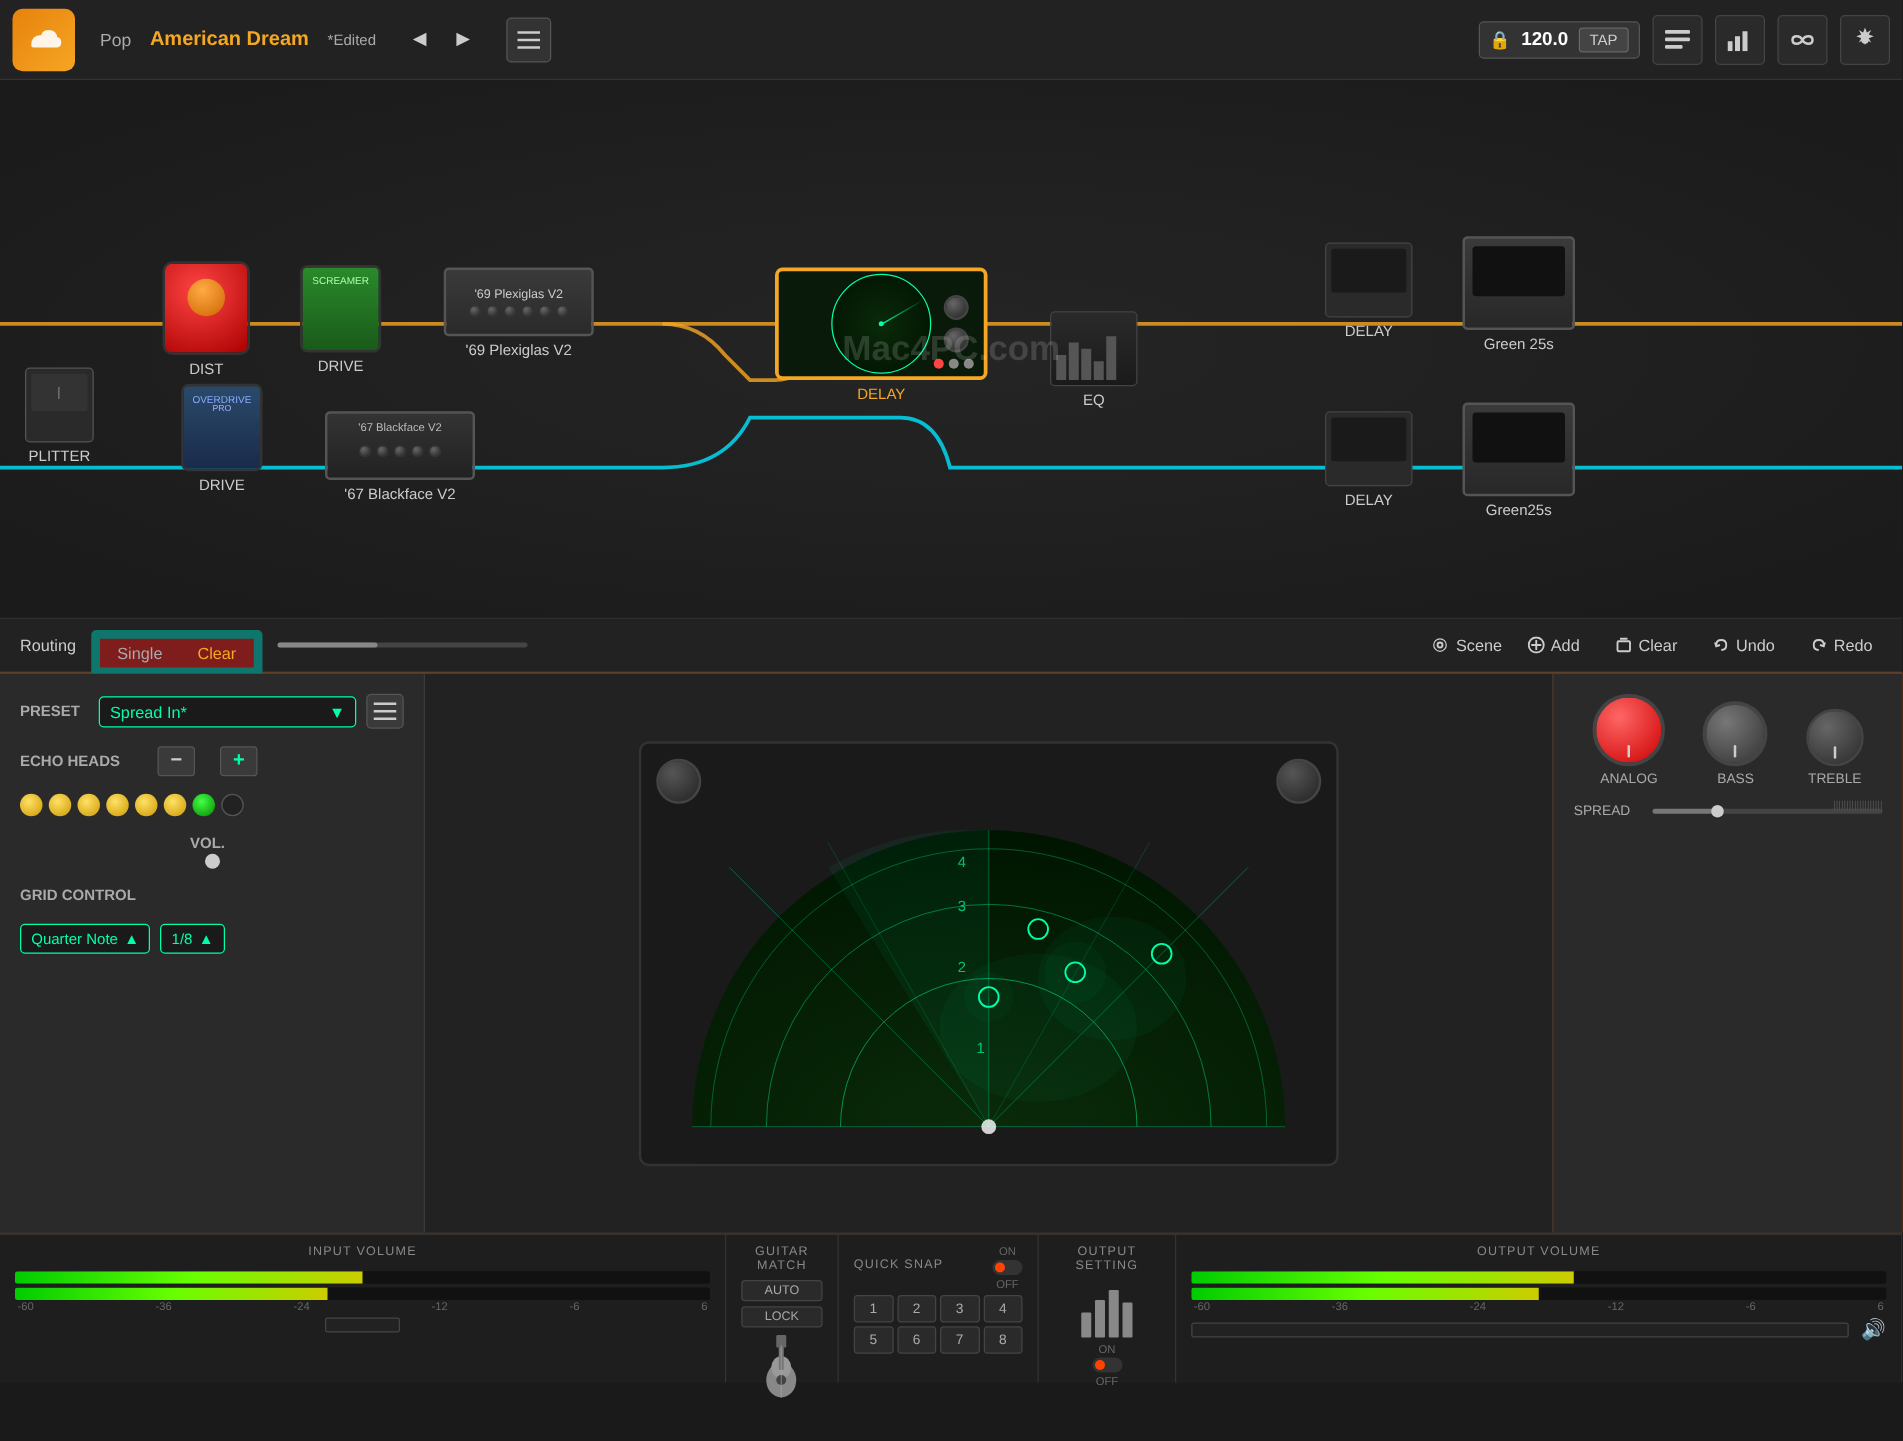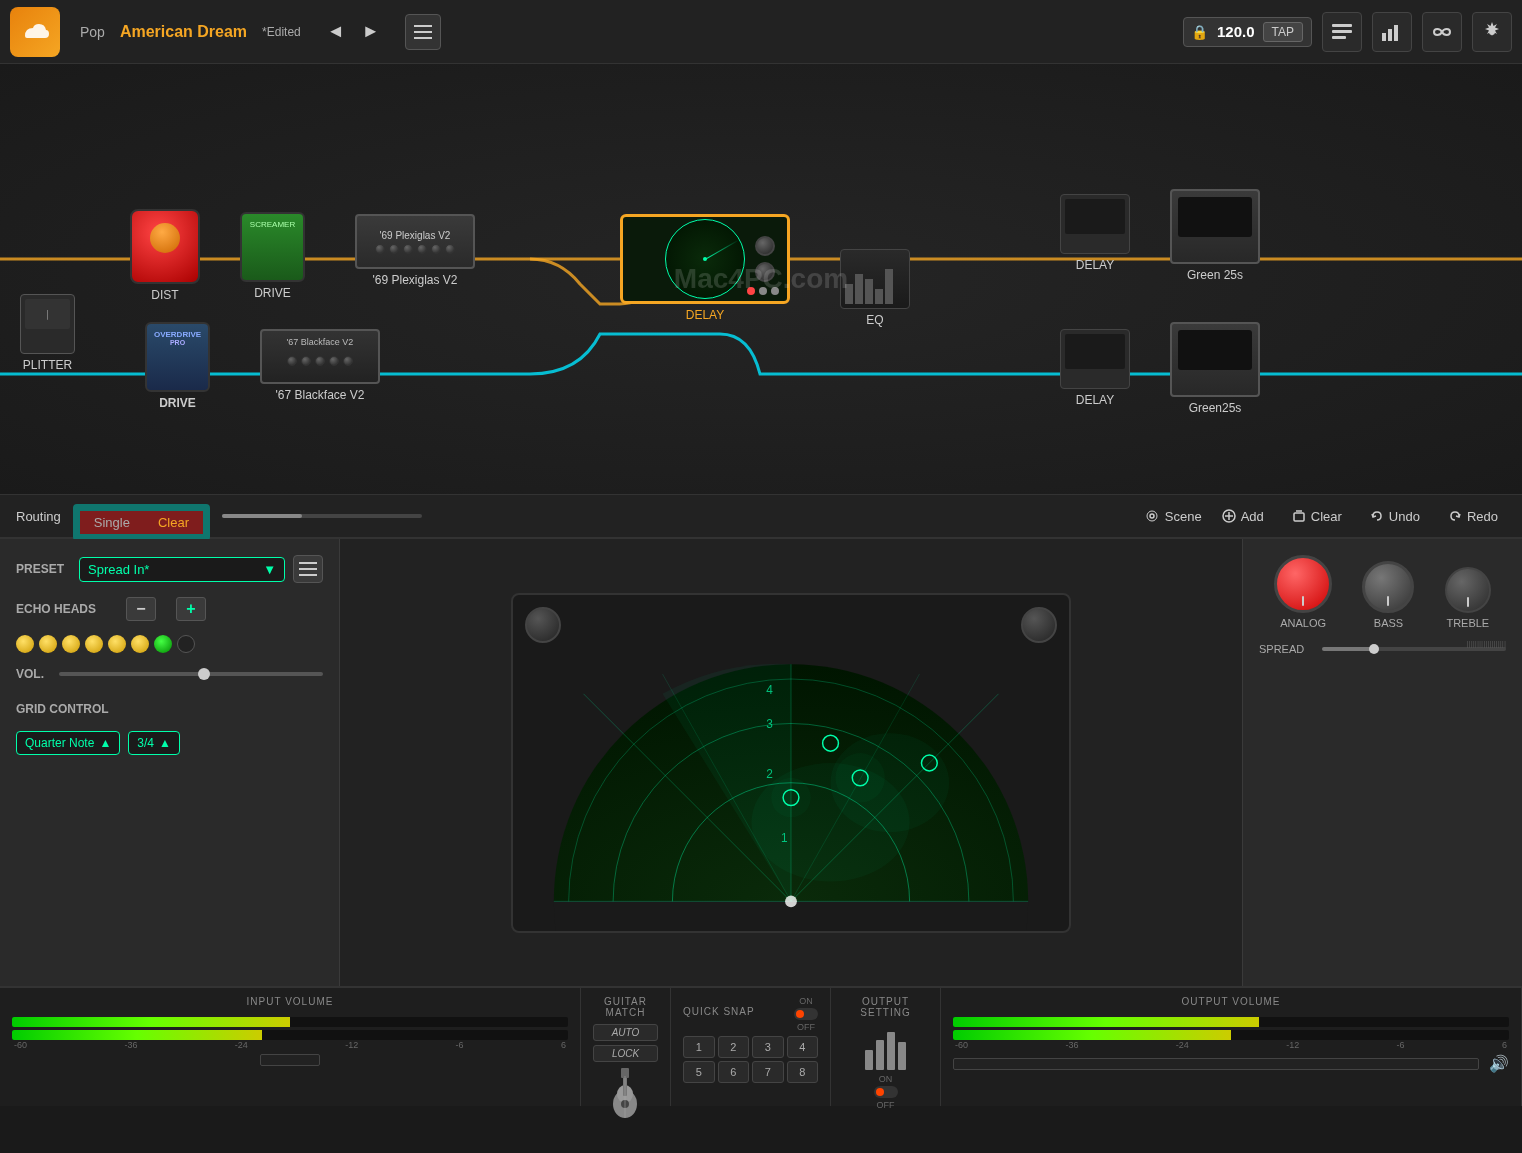--- a/index.html
+++ b/index.html
@@ -303,20 +303,21 @@
       border-radius: 50%;
       cursor: pointer;
     }
     .dot-yellow { background: radial-gradient(circle at 40% 35%, #ffe066, #cc9900); }
     .dot-green { background: radial-gradient(circle at 40% 35%, #44ff44, #008800); }
     .dot-dark { background: #222; border: 1px solid #555; }
     .vol-row {
       display: flex;
       align-items: center;
       gap: 8px;
+      flex-direction: column;
     }
     .vol-label {
       color: #aaa;
       font-size: 12px;
       text-transform: uppercase;
       font-weight: bold;
       min-width: 35px;
     }
     .vol-slider {
       flex: 1;
@@ -588,21 +589,20 @@
       gap: 4px;
     }
     .auto-btn, .lock-btn {
       background: #2a2a2a;
       border: 1px solid #444;
       color: #aaa;
       font-size: 10px;
       padding: 2px 6px;
       border-radius: 3px;
       cursor: pointer;
-      font-style: italic;
     }
     .guitar-icon {
       display: flex;
       align-items: center;
       justify-content: center;
       margin-top: 4px;
     }
     .quick-snap-grid {
       display: grid;
       grid-template-columns: repeat(4, 1fr);
@@ -970,21 +970,21 @@
     <span class="pedal-label">DELAY</span>
   </div>
 
   <div class="pedal" style="left:1170px; top:125px;">
     <div class="pedal-cabinet">
       <div class="cabinet-screen"></div>
     </div>
     <span class="pedal-label">Green 25s</span>
   </div>
 
-  <div class="pedal" style="left:145px; top:258px;font-weight:bold;">
+  <div class="pedal" style="left:145px; top:243px;">
     <div class="pedal-drive2">
       <div style="padding:6px; text-align:center;">
         <div style="font-size:8px; color:#88aaff;">OVERDRIVE</div>
         <div style="font-size:7px; color:#aaaaff;">PRO</div>
       </div>
     </div>
     <span class="pedal-label">DRIVE</span>
   </div>
 
   <div class="pedal" style="left:260px; top:265px;">
@@ -1110,21 +1110,21 @@
 
     <div style="margin-top:4px;">
       <span class="grid-label">GRID CONTROL</span>
     </div>
     <div class="grid-controls">
       <div class="grid-dropdown">
         <span>Quarter Note</span>
         <span>▲</span>
       </div>
       <div class="grid-dropdown2">
-        <span>3/4</span>
+        <span>1/8</span>
         <span>▲</span>
       </div>
     </div>
   </div>
 
   <div class="center-panel">
     <div class="radar-container">
       <div class="radar-bg">
         <div class="radar-knob-left"></div>
         <div class="radar-knob-right"></div>

